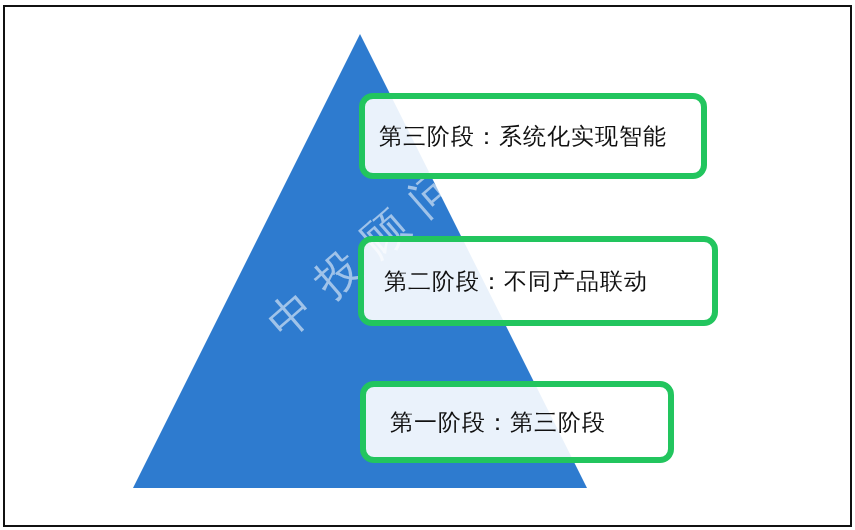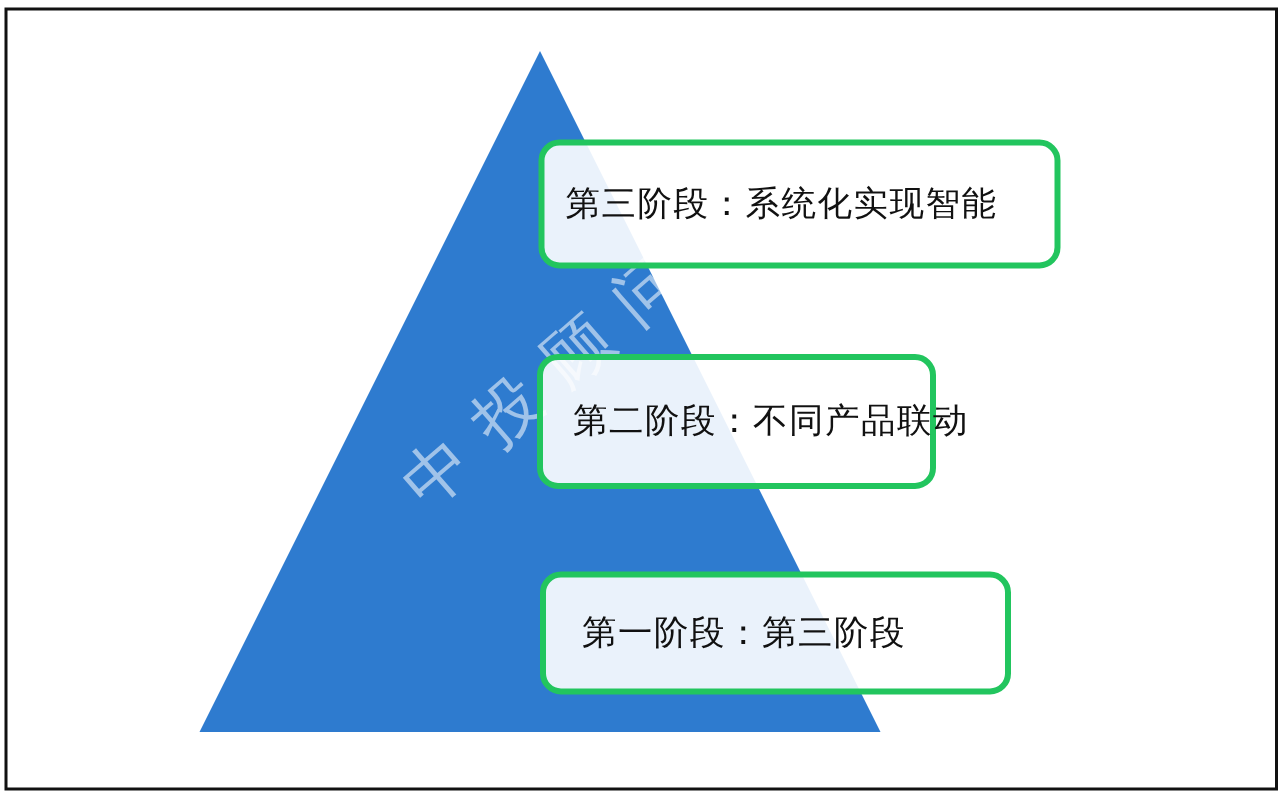--- a/index.html
+++ b/index.html
@@ -27,21 +27,21 @@
     .diagram-svg {
       position: absolute;
       left: 0;
       top: 0;
       width: 855px;
       height: 530px;
     }
     .stage-box {
       position: absolute;
       box-sizing: border-box;
-      border: 4px solid #22c55e;
+      border: 6px solid #22c55e;
       border-radius: 14px;
       background: rgba(255, 255, 255, 0.9);
       display: flex;
       align-items: center;
       padding-left: 14px;
       color: #111111;
       font-size: 23px;
       letter-spacing: 1px;
       white-space: nowrap;
     }
@@ -70,19 +70,19 @@
 <svg class="diagram-svg" viewBox="0 0 855 530" xmlns="http://www.w3.org/2000/svg">
   <polygon points="360,34 587,488 133,488" fill="#2e7bcf"></polygon>
 </svg>
 
 <div class="watermark">中投顾问</div>
 
 <div class="stage-box" style="left:359px; top:93px; width:348px; height:86px;">
   <span>第三阶段：系统化实现智能</span>
 </div>
 
-<div class="stage-box" style="left:358px; top:236px; width:266px; height:90px; padding-left:20px;">
+<div class="stage-box" style="left:358px; top:236px; width:360px; height:90px; padding-left:20px;">
   <span>第二阶段：不同产品联动</span>
 </div>
 
 <div class="stage-box" style="left:360px; top:381px; width:314px; height:82px; padding-left:24px;">
   <span>第一阶段：第三阶段</span>
 </div>
 
 </body></html>

